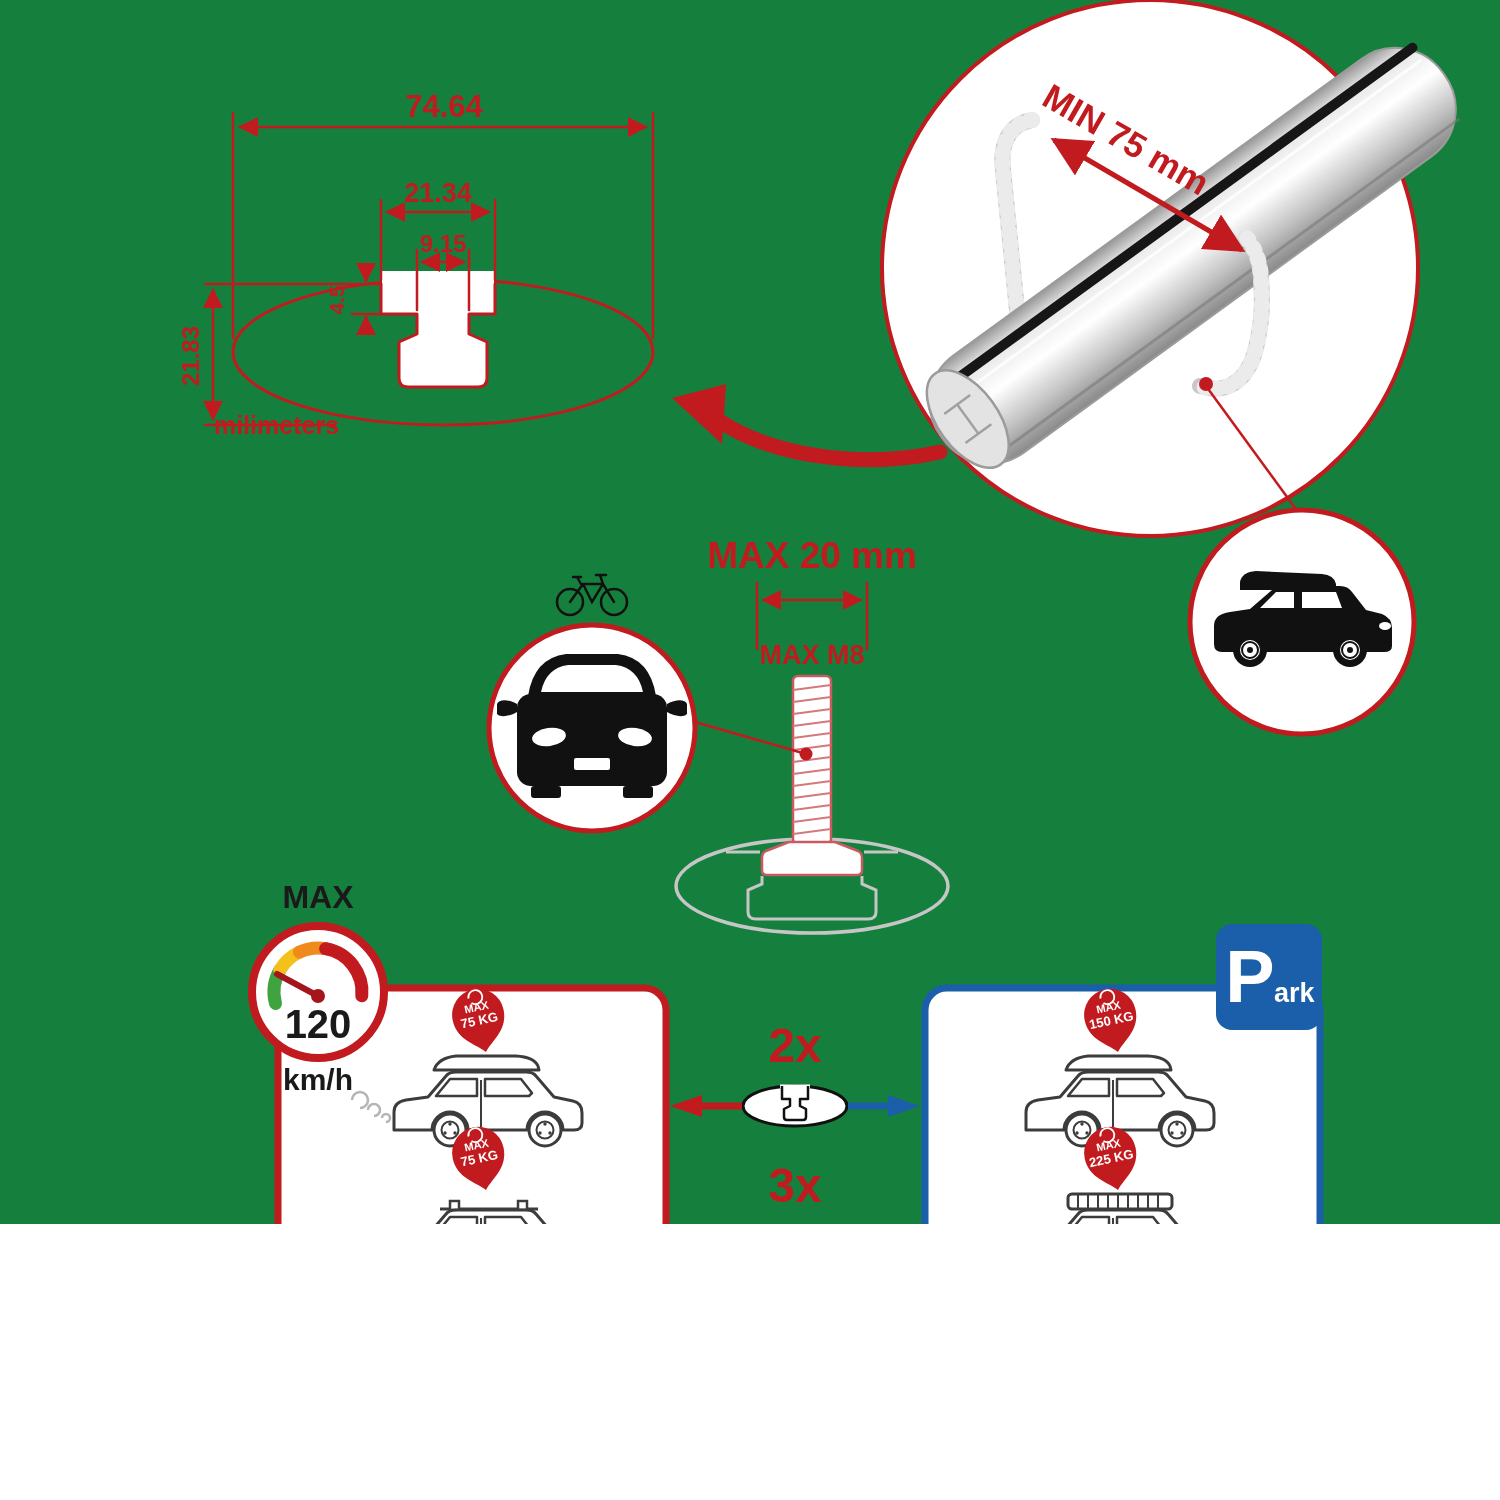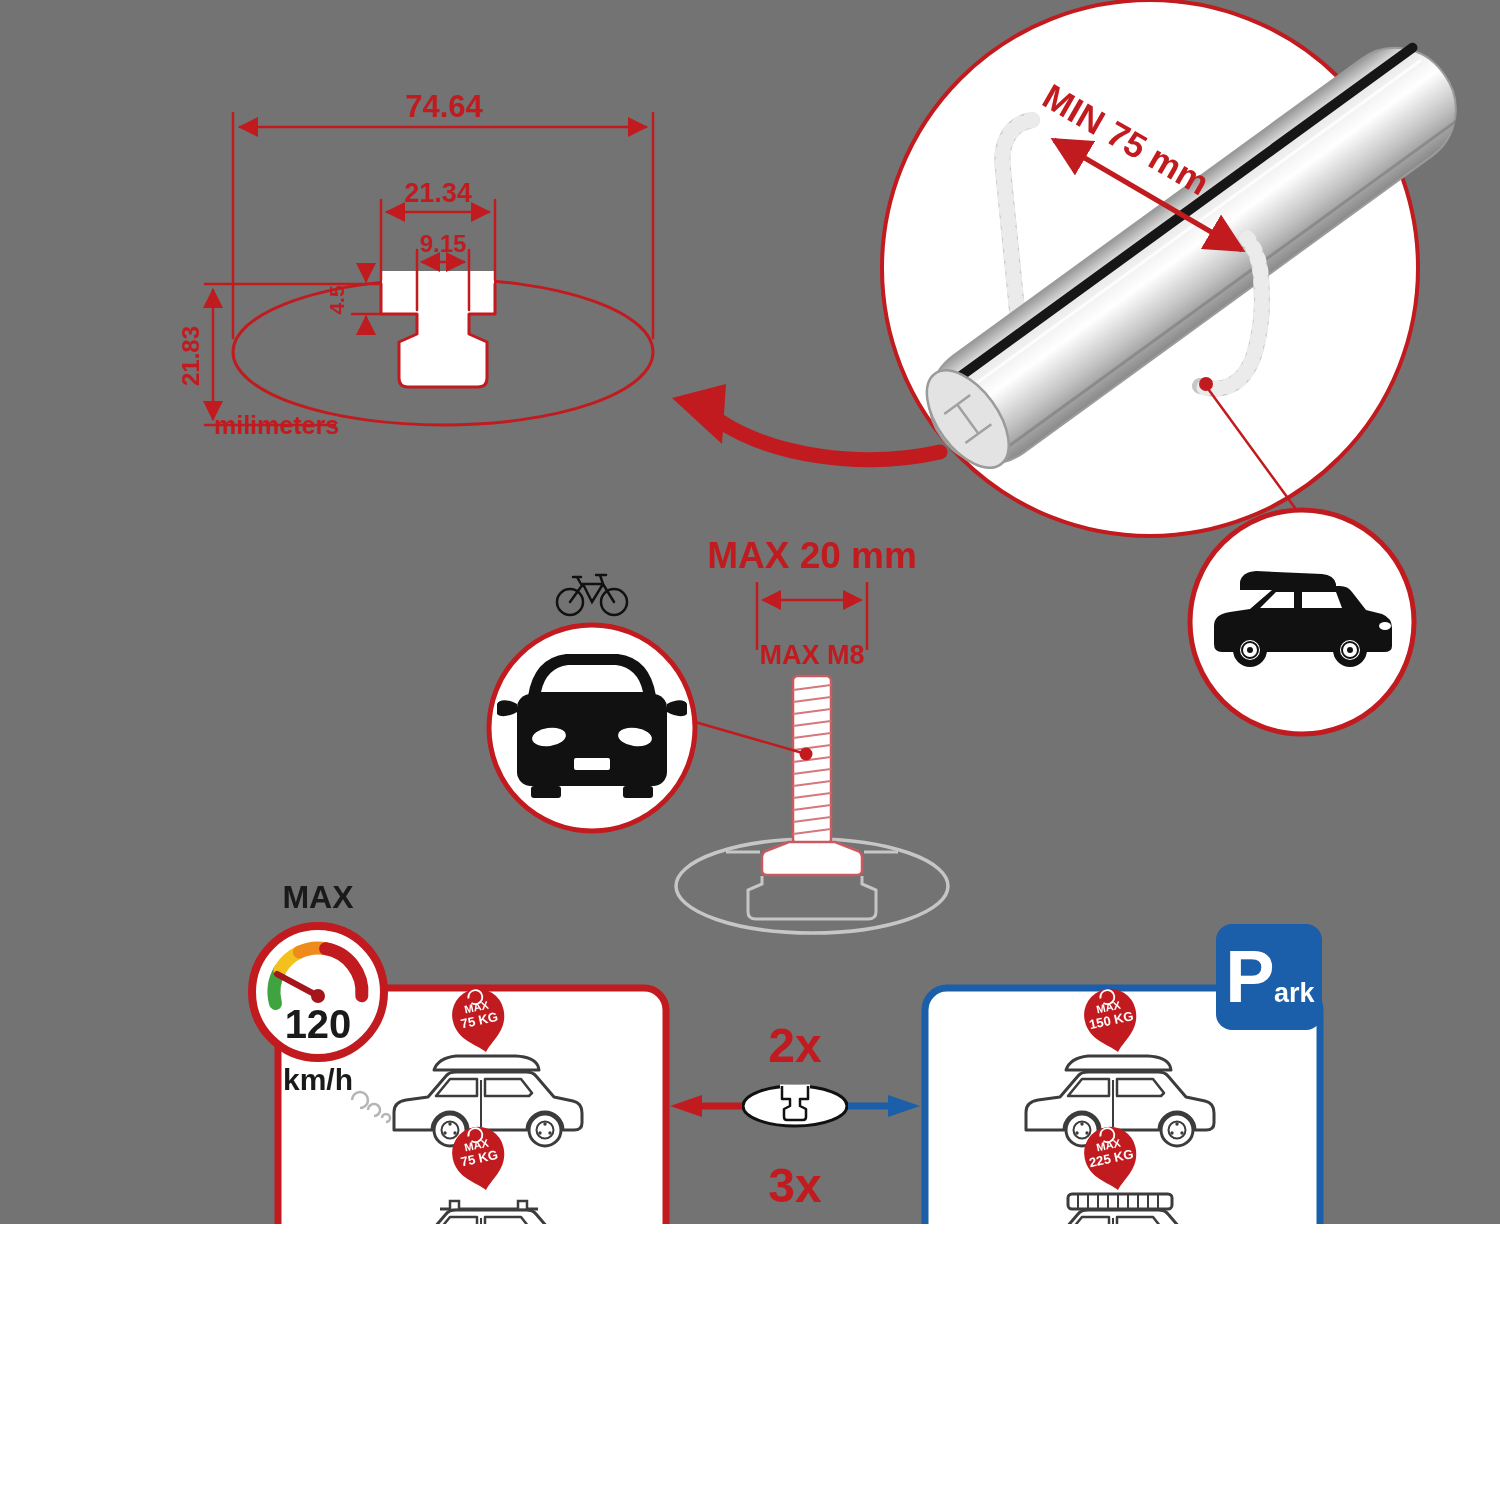--- a/index.html
+++ b/index.html
@@ -1,16 +1,16 @@
 <!DOCTYPE html>
 <html><head>
 <meta charset="utf-8">
 <style>
   html,body{margin:0;padding:0;background:#fff;}
-  .canvas{position:relative;width:1500px;height:1224px;background:#737373;font-family:"Liberation Sans",sans-serif;overflow:hidden;}
+  .canvas{position:relative;width:1500px;height:1224px;background:#15803d;font-family:"Liberation Sans",sans-serif;overflow:hidden;}
   svg{display:block;}
   text{font-family:"Liberation Sans",sans-serif;font-weight:bold;}
   .dim-lg{fill:#c11b1f;font-size:31px;text-anchor:middle;}
   .dim-md{fill:#c11b1f;font-size:27px;text-anchor:middle;}
   .dim-sm{fill:#c11b1f;font-size:24px;text-anchor:middle;}
   .dim-xs{fill:#c11b1f;font-size:21px;text-anchor:middle;}
   .units-lbl{fill:#c11b1f;font-size:25px;text-anchor:start;}
   .red-36{fill:#c11b1f;font-size:37px;text-anchor:middle;}
   .red-27{fill:#c11b1f;font-size:27px;text-anchor:middle;}
   .min-lbl{fill:#c11b1f;font-size:35px;text-anchor:middle;}

